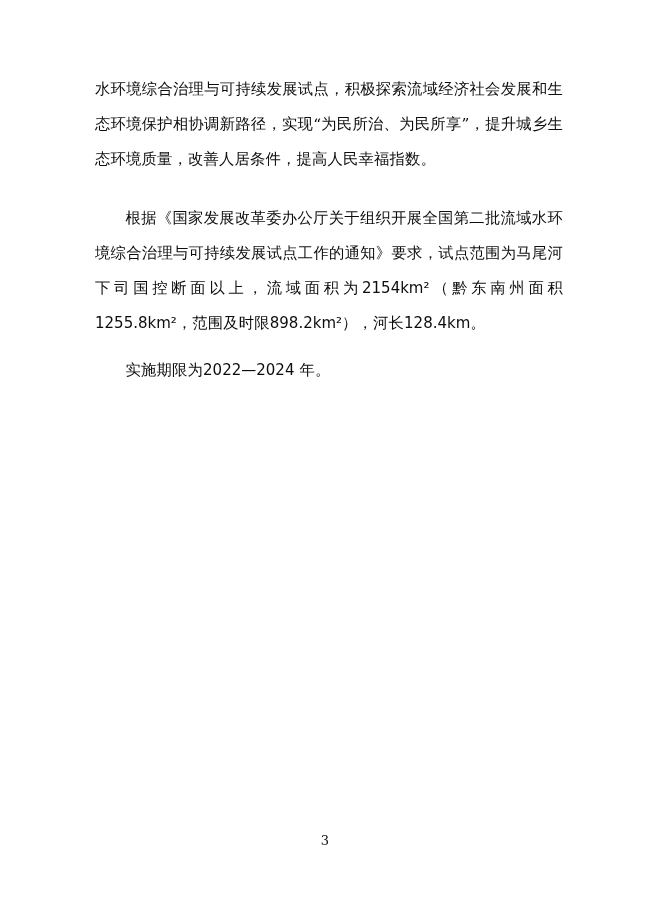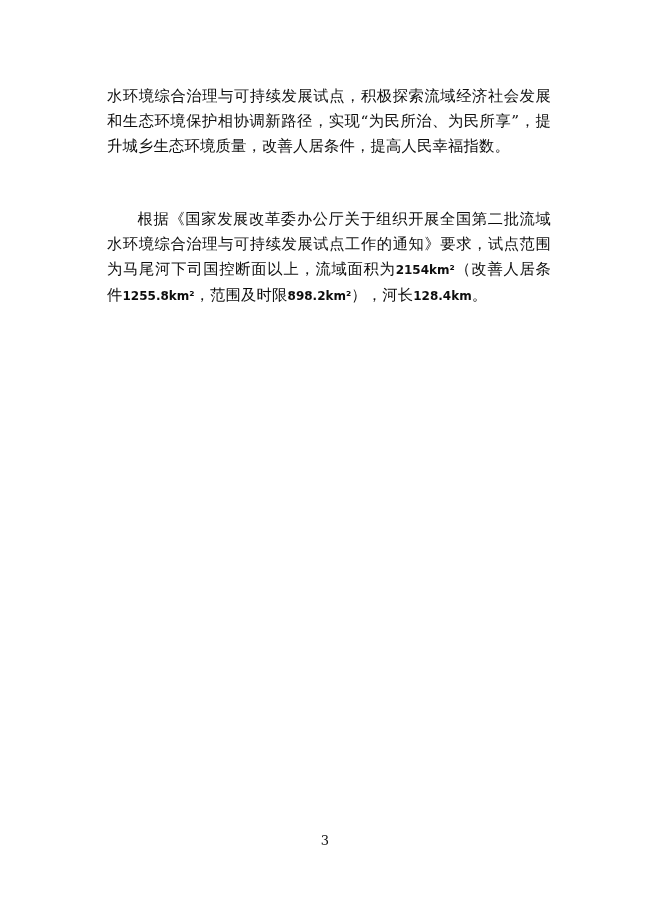--- a/index.html
+++ b/index.html
@@ -18,37 +18,37 @@
   }
   .content {
     position: absolute;
     left: 95px;
     top: 72px;
     width: 468px;
   }
   .para {
     font-family: "DejaVu Serif", "Liberation Serif", serif;
     font-size: 15.3px;
-    line-height: 25px;
+    line-height: 35px;
     color: #0d0d0d;
     text-align: justify;
     text-justify: inter-ideograph;
-    margin: 12px;
+    margin: 0;
     letter-spacing: 0.2px;
   }
   .para.indent {
     text-indent: 2em;
   }
   .gap-small {
     height: 12px;
   }
   .num {
     font-family: "DejaVu Sans", "Liberation Sans", sans-serif;
-    font-weight: 700;
-    font-size: 12px;
+    font-weight: 400;
+    font-size: 15px;
     letter-spacing: 0px;
   }
   .page-number {
     position: absolute;
     left: 0;
     right: 0;
     top: 833px;
     text-align: center;
     font-family: "DejaVu Serif", "Liberation Serif", serif;
     font-size: 13px;
@@ -57,18 +57,19 @@
 </style>
 </head>
 <body>
 
 <div class="page">
   <div class="content">
     <div id="paragraphs">
         <p class="para"><span>水环境综合治理与可持续发展试点，积极探索流域经济社会发展和生态环境保护相协调新路径，实现“为民所治、为民所享”，提升城乡生态环境质量，改善人居条件，提高人民幸福指数。</span></p>
         <div class="gap-small"></div>
         <div class="gap-small"></div>
-        <p class="para indent"><span>根据《国家发展改革委办公厅关于组织开展全国第二批流域水环境综合治理与可持续发展试点工作的通知》要求，试点范围为马尾河下司国控断面以上，流域面积为</span><span class="num">2154km²</span><span>（改善人居条件</span><span class="num">1255.8km²</span><span>，范围及时限</span><span class="num">898.2km²</span><span>），河长</span><span class="num">128.4km</span><span>。</span></p>
+        <p class="para indent"><span>根据《国家发展改革委办公厅关于组织开展全国第二批流域水环境综合治理与可持续发展试点工作的通知》要求，试点范围为马尾河下司国控断面以上，流域面积为</span><span class="num">2154km²</span><span>（黔东南州面积</span><span class="num">1255.8km²</span><span>，范围及时限</span><span class="num">898.2km²</span><span>），河长</span><span class="num">128.4km</span><span>。</span></p>
         <div class="gap-small"></div>
+        <p class="para indent"><span>实施期限为</span><span class="num">2022—2024</span><span> 年。</span></p>
       </div>
   </div>
   <div class="page-number">3</div>
 </div>
 
 </body></html>

